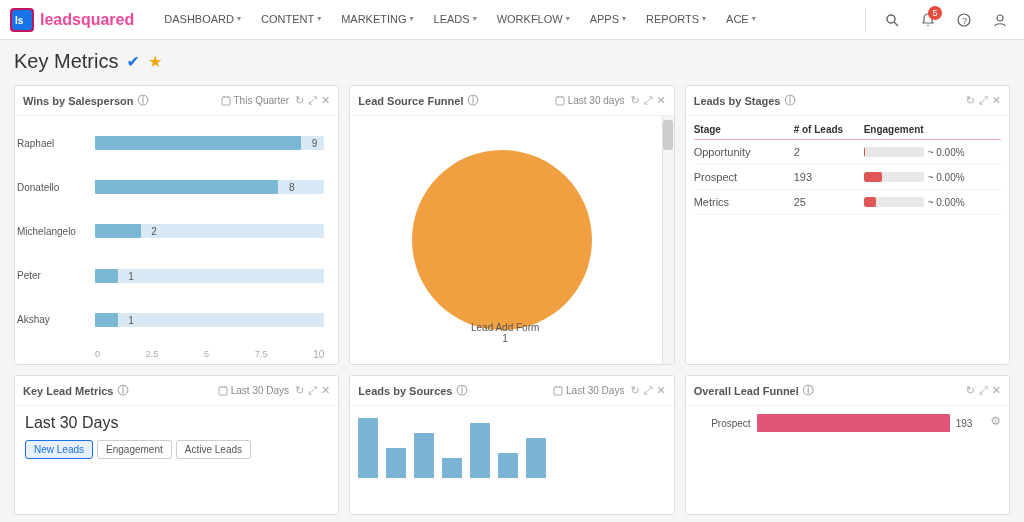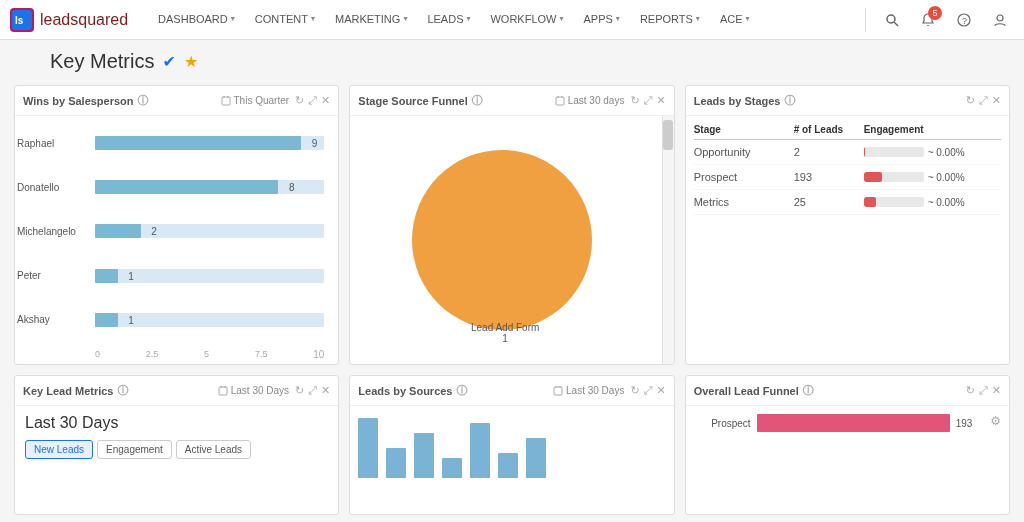--- a/index.html
+++ b/index.html
@@ -21,21 +21,21 @@
       gap: 6px;
       margin-right: 20px;
     }
     .logo-icon {
       width: 24px; height: 24px;
       background: #be185d;
       border-radius: 4px;
       display: flex; align-items: center; justify-content: center;
       color: #fff; font-weight: bold; font-size: 11px;
     }
-    .logo-text { color: #7f1d1d; font-size: 16px; font-weight: 400; }
+    .logo-text { color: #ec4899; font-size: 16px; font-weight: 700; }
     .nav-items {
       display: flex; align-items: center; flex: 1; gap: 0;
     }
     .nav-item {
       display: flex; align-items: center; gap: 3px;
       padding: 0 10px; height: 40px;
       font-size: 11px; color: #555; cursor: pointer;
       border-bottom: 2px solid transparent;
     }
     .nav-item .caret { font-size: 8px; color: #888; }
@@ -60,21 +60,21 @@
       padding: 10px 14px;
       background: #f5f5f5;
       min-height: calc(522px - 40px);
     }
 
     
     .page-title-row {
       display: flex; align-items: center; gap: 8px; margin-bottom: 12px;
     }
     .page-title {
-      font-size: 20px; font-weight: 400; color: #333; margin-left: 36px;
+      font-size: 20px; font-weight: 400; color: #333;
     }
     .verify-icon { color: #1a73e8; font-size: 16px; }
     .star-icon { color: #f0a500; font-size: 16px; cursor: pointer; }
 
     
     .dashboard-grid {
       display: grid;
       grid-template-columns: 1fr 1fr 1fr;
       grid-template-rows: 280px 140px;
       gap: 10px;
@@ -450,21 +450,21 @@
               <span style="font-size: 9px; color: rgb(170, 170, 170);">7.5</span>
               <span style="font-size: 10px; color: rgb(170, 170, 170);">10</span>
             </div>
         </div>
       </div>
     </div>
 
     <div class="widget-card">
       <div class="widget-header">
         <div class="widget-title">
-          <span>Stage Source Funnel</span>
+          <span>Lead Source Funnel</span>
           <span class="info-icon">ⓘ</span>
         </div>
         <div class="widget-controls">
           <div class="widget-date-label">
             <svg width="10" height="10" viewBox="0 0 10 10">
                 <rect x="1" y="1" width="8" height="8" rx="1" stroke="#aaa" stroke-width="1" fill="none"></rect>
                 <line x1="3" y1="0" x2="3" y2="2" stroke="#aaa" stroke-width="1"></line>
                 <line x1="7" y1="0" x2="7" y2="2" stroke="#aaa" stroke-width="1"></line>
               </svg>
             <span>Last 30 days</span>

